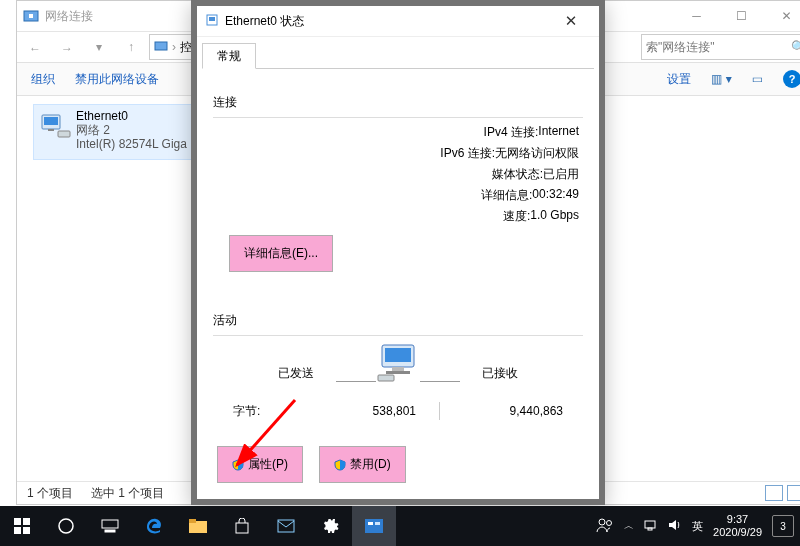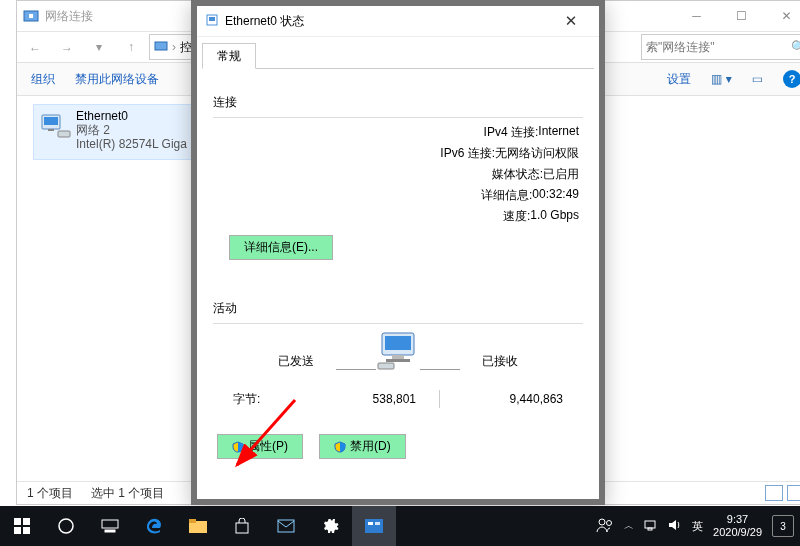--- a/index.html
+++ b/index.html
@@ -32,21 +32,21 @@
 .dialog{position:absolute;left:191px;top:0;width:414px;height:505px;background:#fff;border:6px solid #737373;box-shadow:0 4px 20px rgba(0,0,0,.25);box-sizing:border-box}
 .dlg-title{height:30px;background:#fff;display:flex;align-items:center;padding:0 8px;border-bottom:1px solid #eee}
 .dlg-title .win-controls{margin-left:auto}
 .dlg-title .dlg-close{width:40px;text-align:center;font-size:15px;color:#333}
 .tabs{height:26px;margin:5px 5px 0 5px;border-bottom:1px solid #ccc;display:flex}
 .tab{padding:4px 14px;border:1px solid #ccc;border-bottom:1px solid #fff;background:#fff;font-size:12px;position:relative;top:1px}
 .dlg-body{padding:10px 16px 6px 16px}
 .section-title{font-size:12px;margin:15px 0 6px 0}
 .kv{display:flex;justify-content:flex-end;margin:4px 0;padding-left:16px;padding-right:4px;font-size:12px}
 .details-btn-row{margin:10px 0 0 16px}
-.wbtn{background:#86efac;border:1px solid #adadad;padding:3px 14px;font-size:12px;display:inline-flex;align-items:center;gap:4px;min-width:60px;justify-content:center}
+.wbtn{background:#f9a8d4;border:1px solid #adadad;padding:9px 14px;font-size:12px;display:inline-flex;align-items:center;gap:4px;min-width:60px;justify-content:center}
 .activity{margin-top:40px}
 .act-row{display:flex;align-items:flex-end;justify-content:center;gap:0;margin-top:8px}
 .act-label{width:80px;text-align:center}
 .line{width:40px;height:1px;background:#999}
 .pc-icon{width:44px;height:38px;display:flex;align-items:center;justify-content:center}
 .sep-v{width:1px;height:18px;background:#ccc}
 .bytes-row{display:flex;align-items:center;justify-content:space-between;padding:0 20px;margin-top:20px}
 .bytes-row .lbl{width:60px}
 .bytes-row .val{width:100px;text-align:right}
 .dlg-buttons{display:flex;gap:16px;margin:26px 4px 12px 4px}

